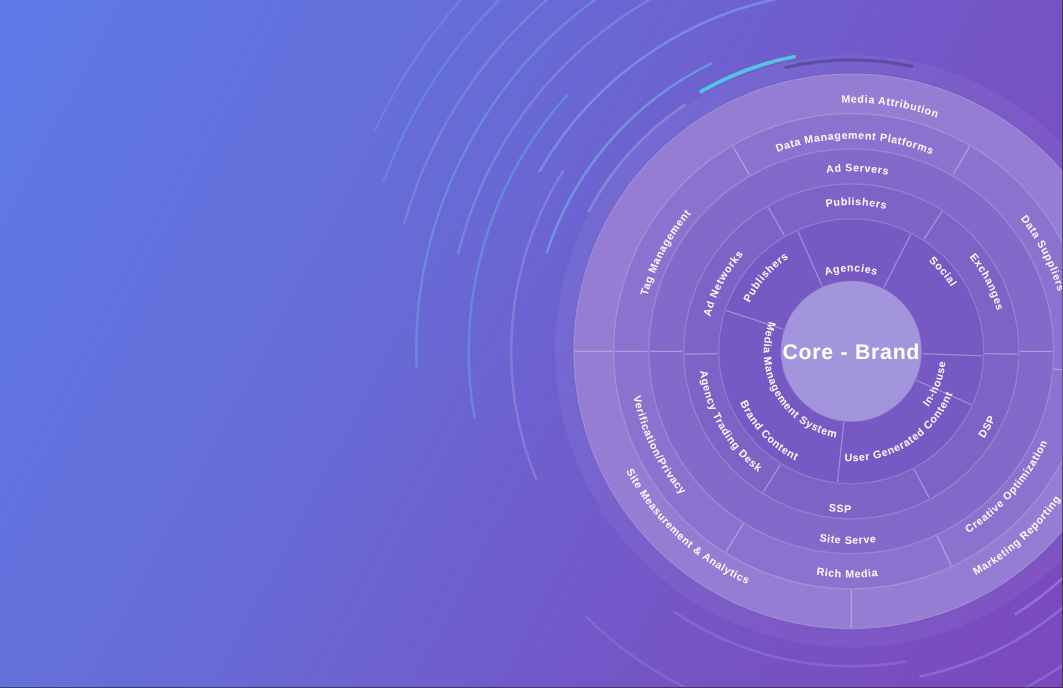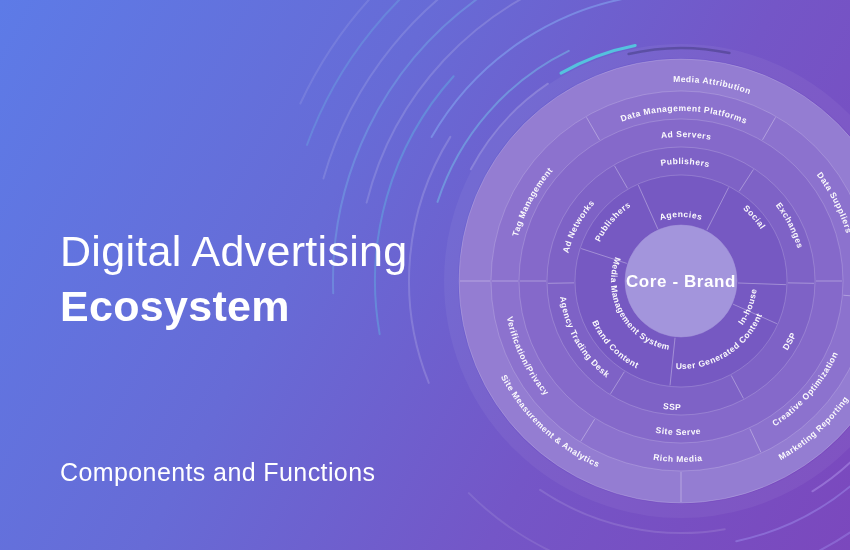--- a/index.html
+++ b/index.html
@@ -128,20 +128,15 @@
       <path d="M 936.6956111195929 354.31953664732174 A 266 266 0 0 1 736.304509757524 541.1872617951923" fill="none" stroke="rgba(165,155,245,0.40)" stroke-width="2" stroke-linecap="round"></path>
       <path d="M 964.8269948734232 290.9114570635102 A 284 284 0 0 1 855.847858992487 504.795054024309" fill="none" stroke="rgba(205,190,255,0.30)" stroke-width="2" stroke-linecap="round"></path>
       <path d="M 961.9367079337367 394.50579780502136 A 303 303 0 0 1 723.1694495909 581.0512248286958" fill="none" stroke="rgba(165,155,245,0.35)" stroke-width="2" stroke-linecap="round"></path>
       <path d="M 1001.236050308584 314.6581651721844 A 322 322 0 0 1 811.9691990704077 575.1616373609174" fill="none" stroke="rgba(205,190,255,0.28)" stroke-width="2" stroke-linecap="round"></path>
       <path d="M 982.9680767577531 441.5592744727745 A 342 342 0 0 1 692.9356278722553 622.7916628405308" fill="none" stroke="rgba(165,155,245,0.30)" stroke-width="2" stroke-linecap="round"></path>
       <path d="M 724.7593407720665 529.1715537590765 A 252 252 0 0 1 540.0833883253719 489.91746828387056" fill="none" stroke="rgba(255,255,255,0.12)" stroke-width="2" stroke-linecap="round"></path>
       <path d="M 654.8532771757026 579.8584094275236 A 300 300 0 0 1 468.86796564403573 493.13203435596427" fill="none" stroke="rgba(255,255,255,0.10)" stroke-width="2" stroke-linecap="round"></path>
     </svg>
 
 
-  <div class="title">
-    <div class="t1">Digital Advertising</div>
-    <div class="t2">Ecosystem</div>
-  </div>
 
-  <div class="subtitle">Components and Functions</div>
 
 </div>
 
 </body></html>

